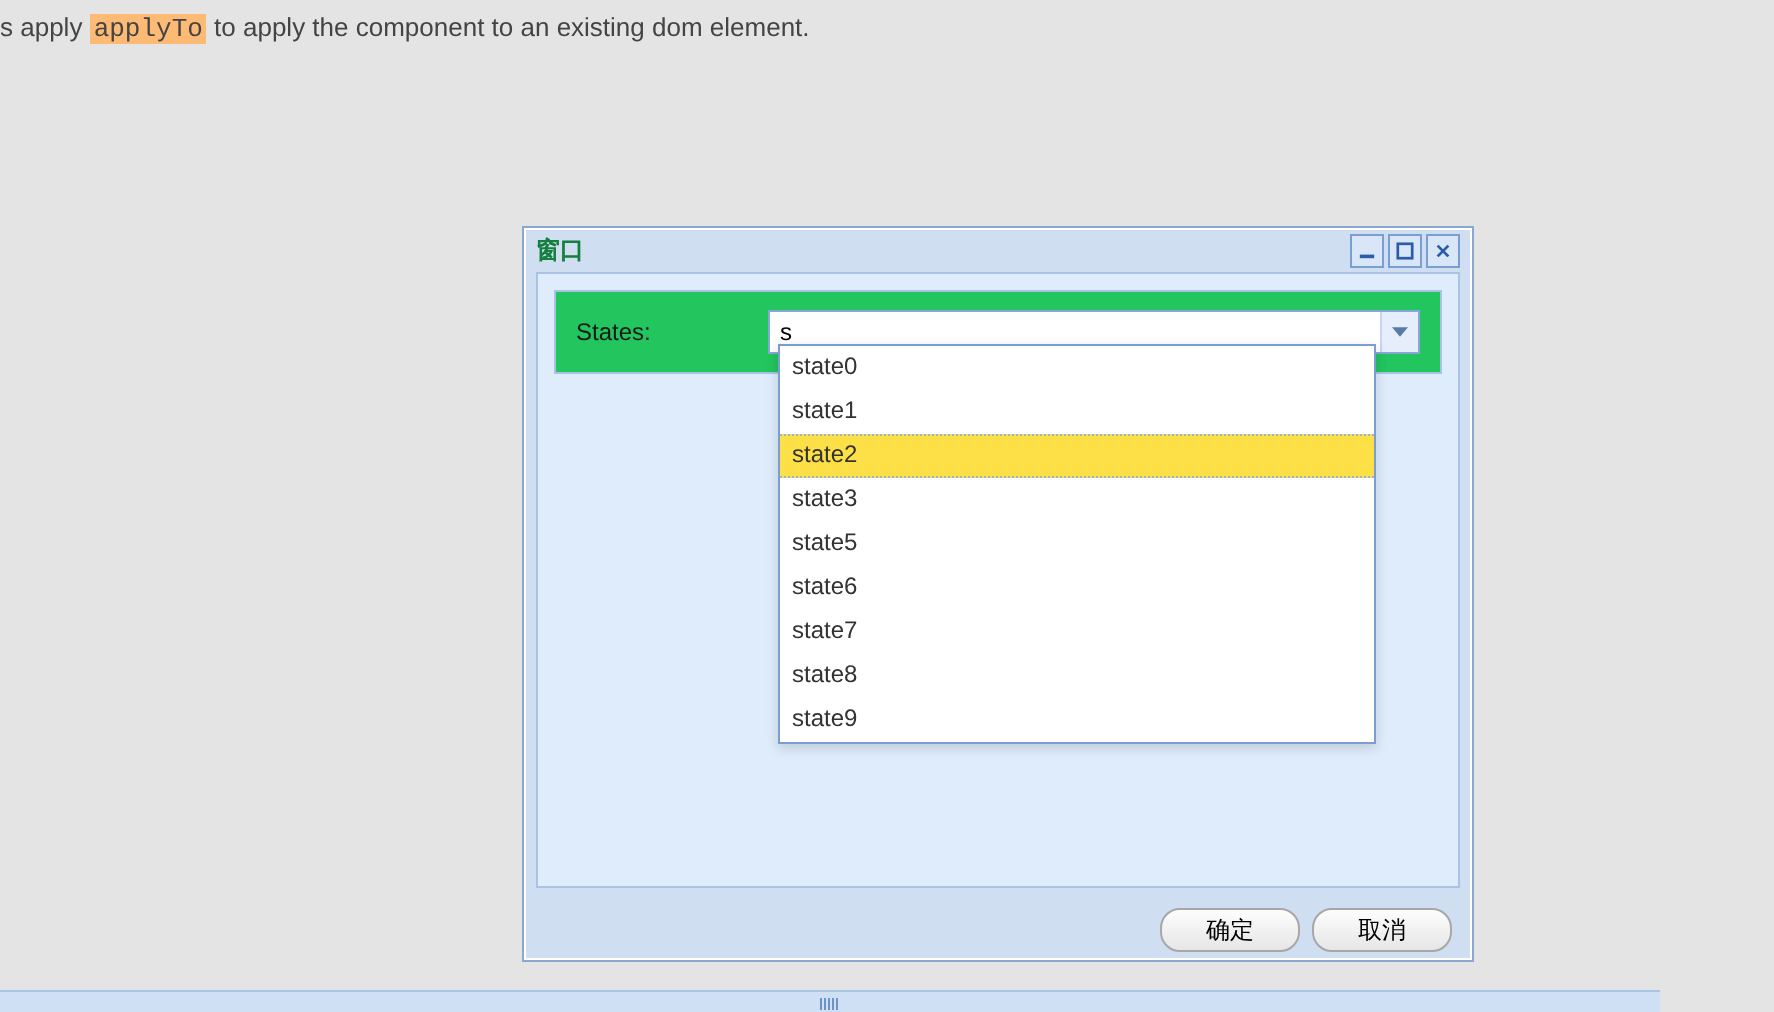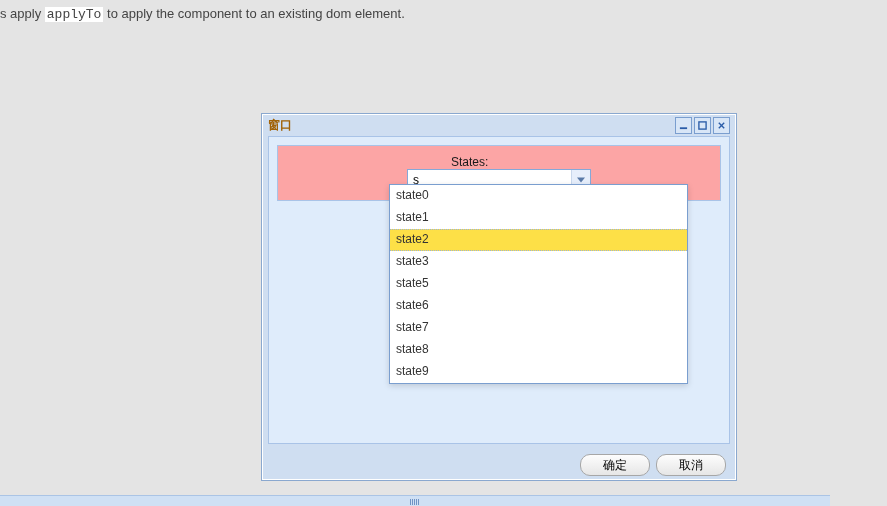--- a/index.html
+++ b/index.html
@@ -16,42 +16,42 @@
   }
   .bg-text {
     position: absolute;
     top: 6px;
     left: 0;
     color: #444;
     font-size: 13px;
   }
   .bg-text code {
     font-family: "Courier New", monospace;
-    background: #ffffff;
+    background: #fdba74;
     padding: 0 2px;
   }
   .window {
     position: absolute;
     left: 261px;
     top: 113px;
     width: 474px;
     height: 366px;
     background: #cfdef1;
     border: 1px solid #8aa8cf;
     box-shadow: 0 0 0 1px #fff inset;
     display: flex;
     flex-direction: column;
   }
   .titlebar {
     height: 22px;
     display: flex;
     align-items: center;
     padding: 0 6px;
     font-weight: bold;
-    color: #a16207;
+    color: #15803d;
     font-size: 12px;
   }
   .titlebar .spacer { flex: 1; }
   .tool-btn {
     width: 15px;
     height: 15px;
     margin-left: 2px;
     background: #d8e6f7;
     border: 1px solid #7a9ecf;
     display: flex;
@@ -66,25 +66,24 @@
   .window-body {
     flex: 1;
     margin: 0 6px 6px 6px;
     background: #dfecfb;
     border: 1px solid #a9c3e7;
     position: relative;
   }
   .form-panel {
     margin: 8px;
     border: 1px solid #a9c3e7;
-    background: #fca5a5;
+    background: #22c55e;
     padding: 9px 10px;
     display: flex;
     align-items: center;
-    flex-direction: column;
   }
   .form-label {
     width: 96px;
     color: #1a1a1a;
   }
   .combo {
     position: relative;
     height: 22px;
     flex: 1;
   }
@@ -109,21 +108,21 @@
     border-left: 1px solid #c8d7ec;
     display: flex;
     align-items: center;
     justify-content: center;
     cursor: pointer;
   }
   .combo-trigger svg { width: 8px; height: 6px; fill: #5a7aa8; }
   .dropdown {
     position: absolute;
     left: 389px;
-    top: 184px;
+    top: 172px;
     width: 297px;
     background: #fff;
     border: 1px solid #7a9ecf;
     box-shadow: 0 2px 6px rgba(0,0,0,0.15);
     z-index: 10;
   }
   .dd-item {
     padding: 2px 6px;
     height: 18px;
     line-height: 16px;

